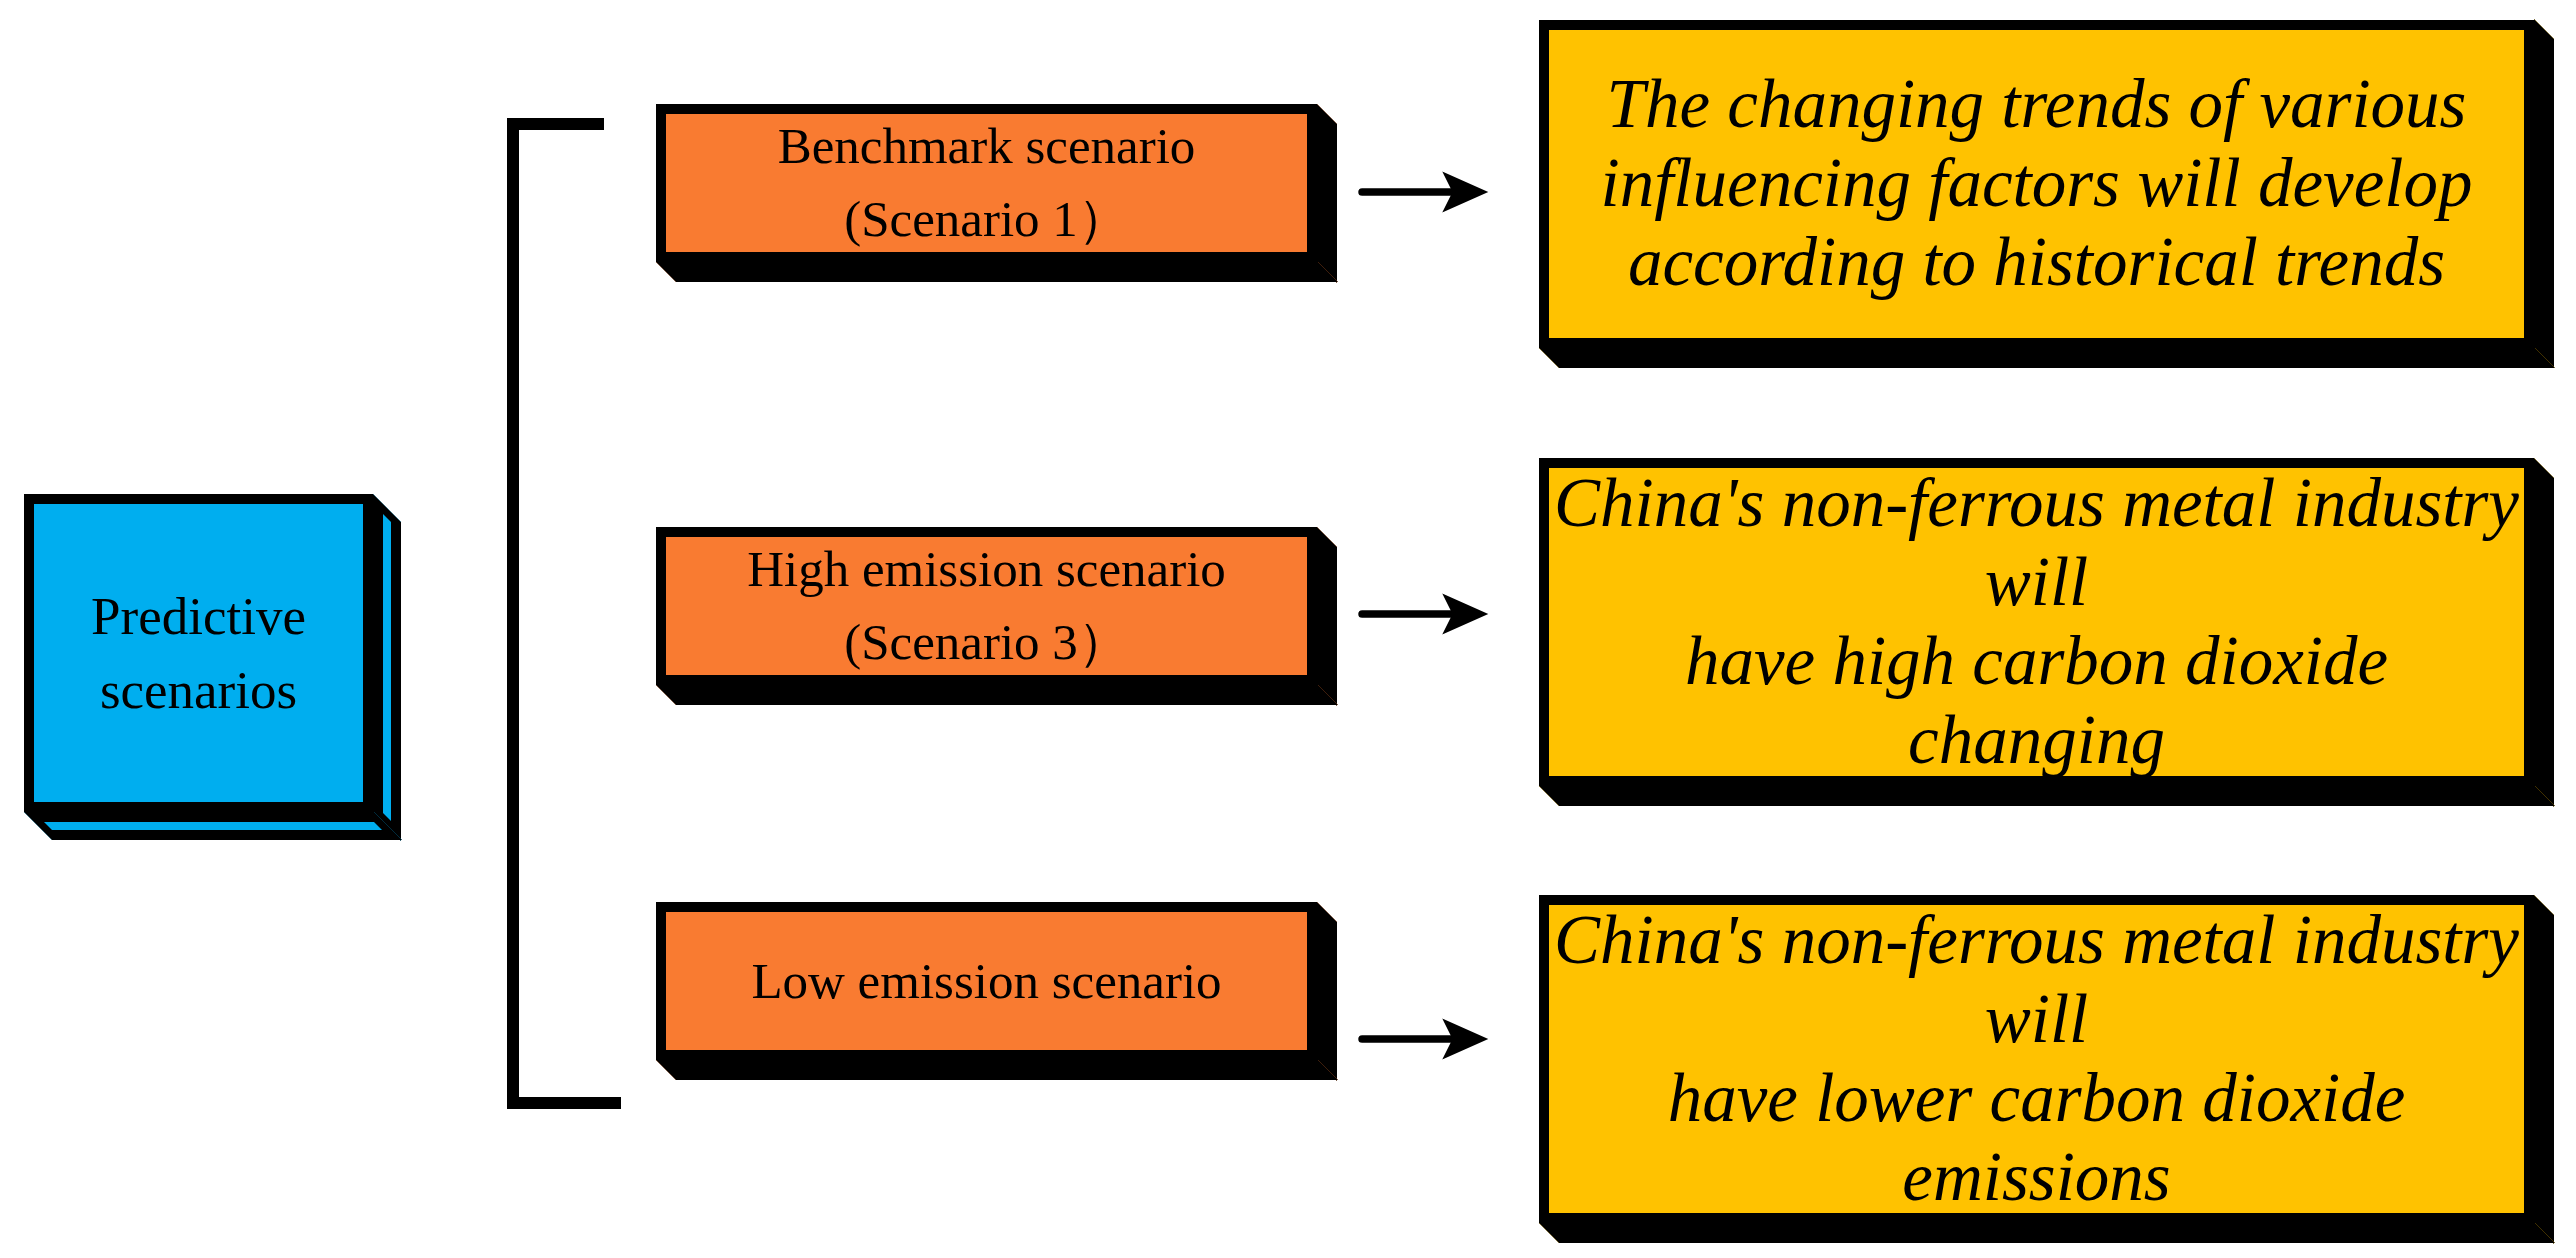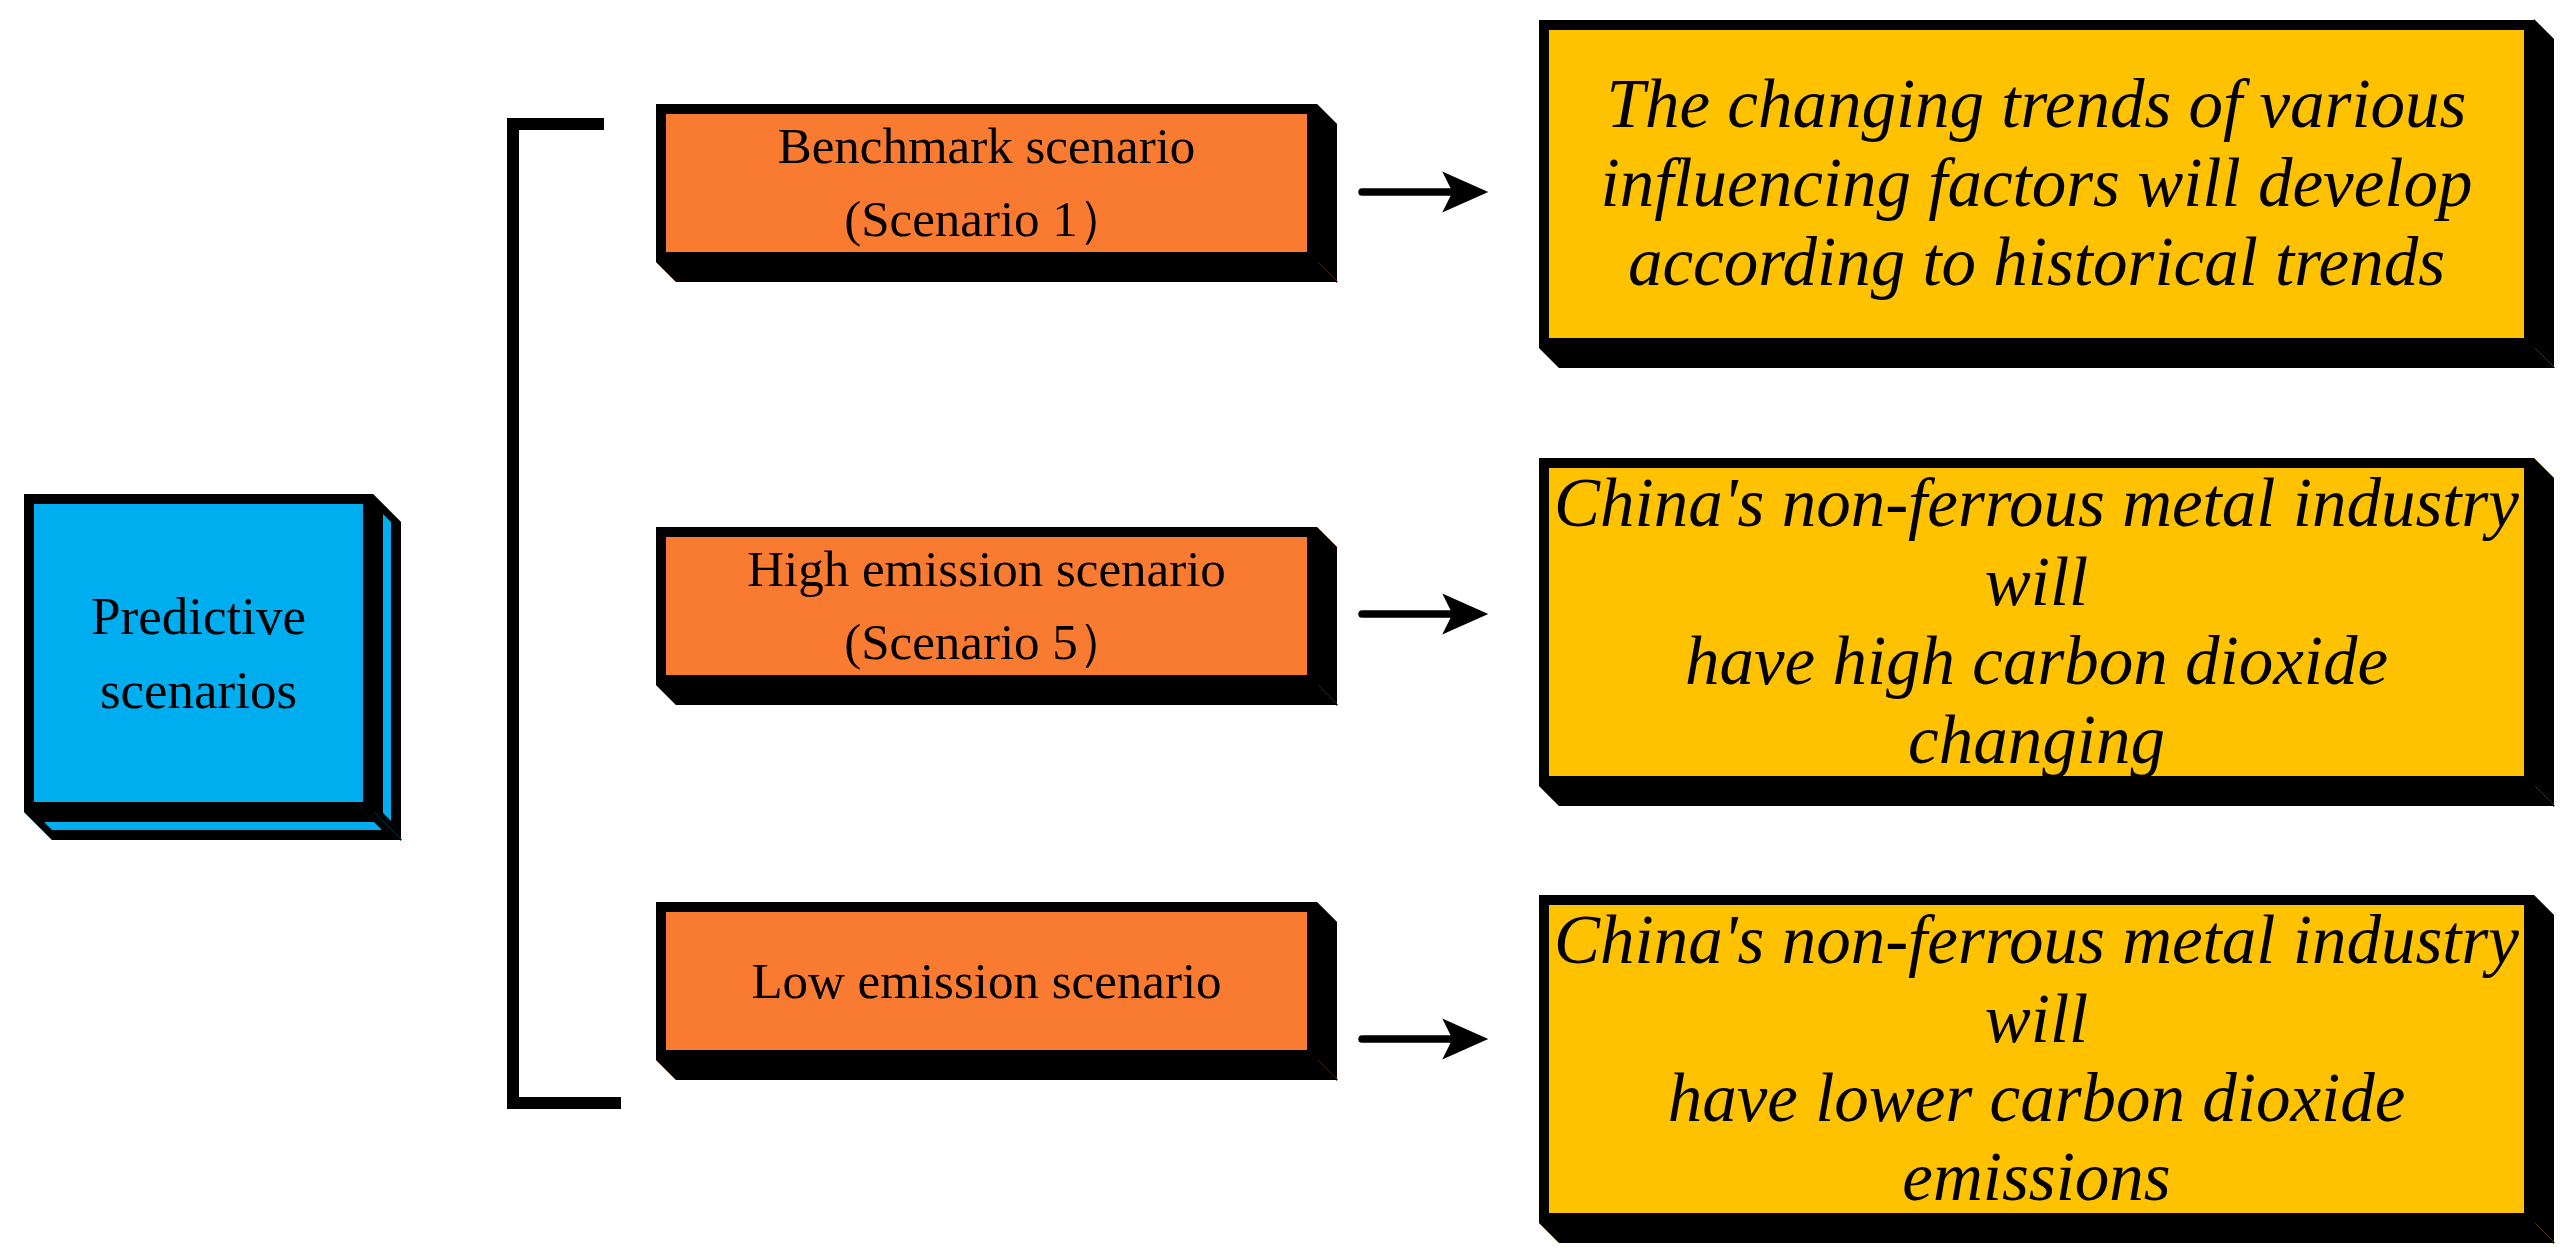--- a/index.html
+++ b/index.html
@@ -117,21 +117,21 @@
       <div>Benchmark scenario</div>
       <div>(Scenario 1）</div>
     </div>
   </div>
 
   <div class="box3d orange pos-orange2">
     <i class="side r"></i>
     <i class="side b"></i>
     <div class="lines">
       <div>High emission scenario</div>
-      <div>(Scenario 5）</div>
+      <div>(Scenario 3）</div>
     </div>
   </div>
 
   <div class="box3d orange pos-orange3">
     <i class="side r"></i>
     <i class="side b"></i>
     <div class="lines">
       <div>Low emission scenario</div>
     </div>
   </div>

